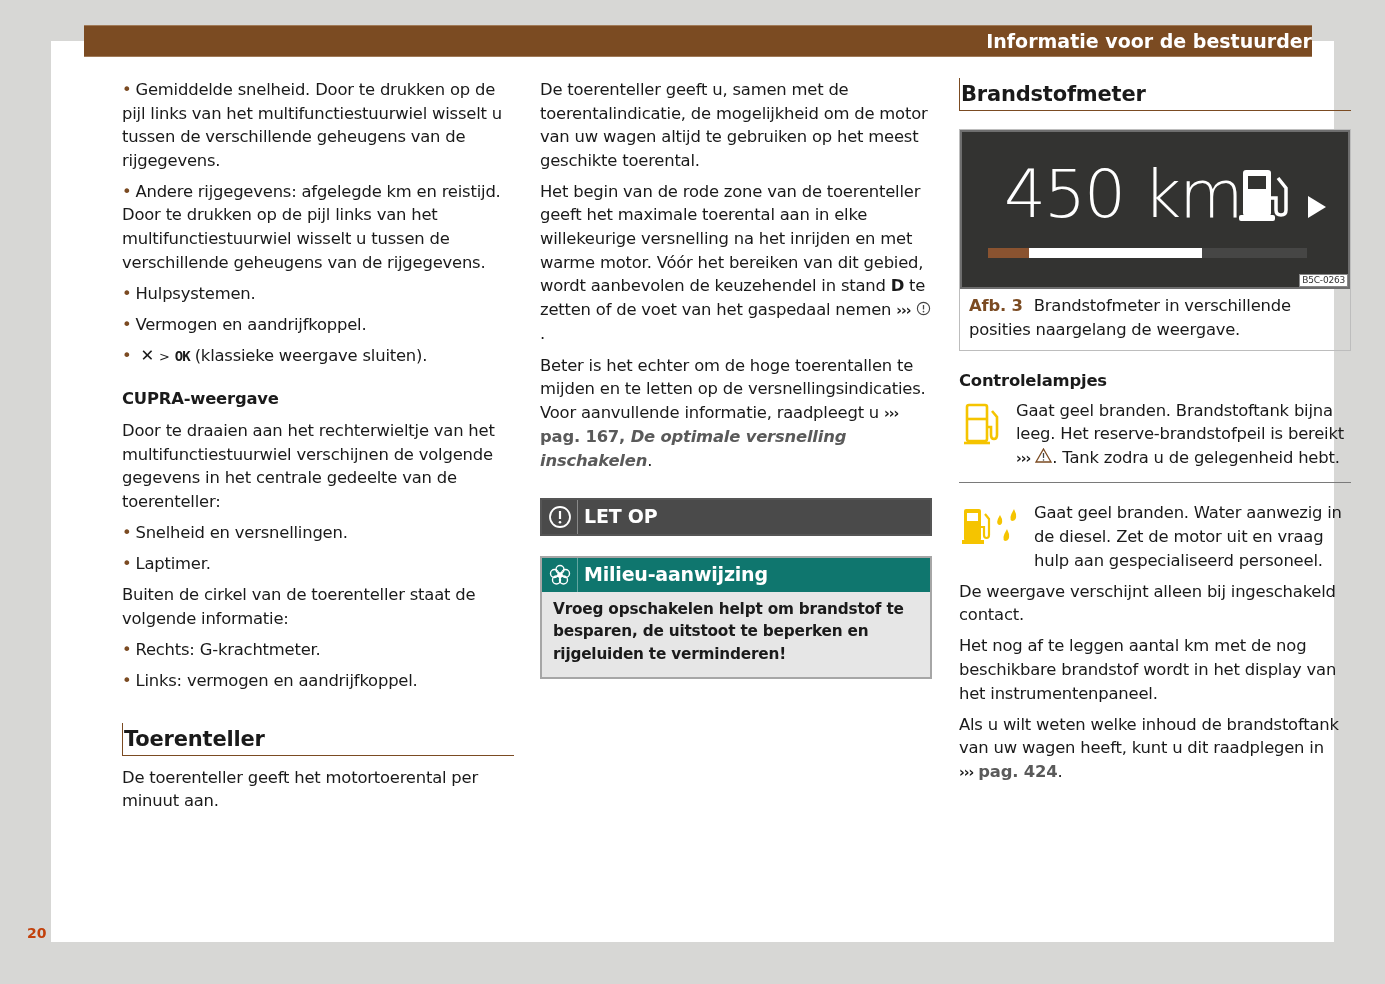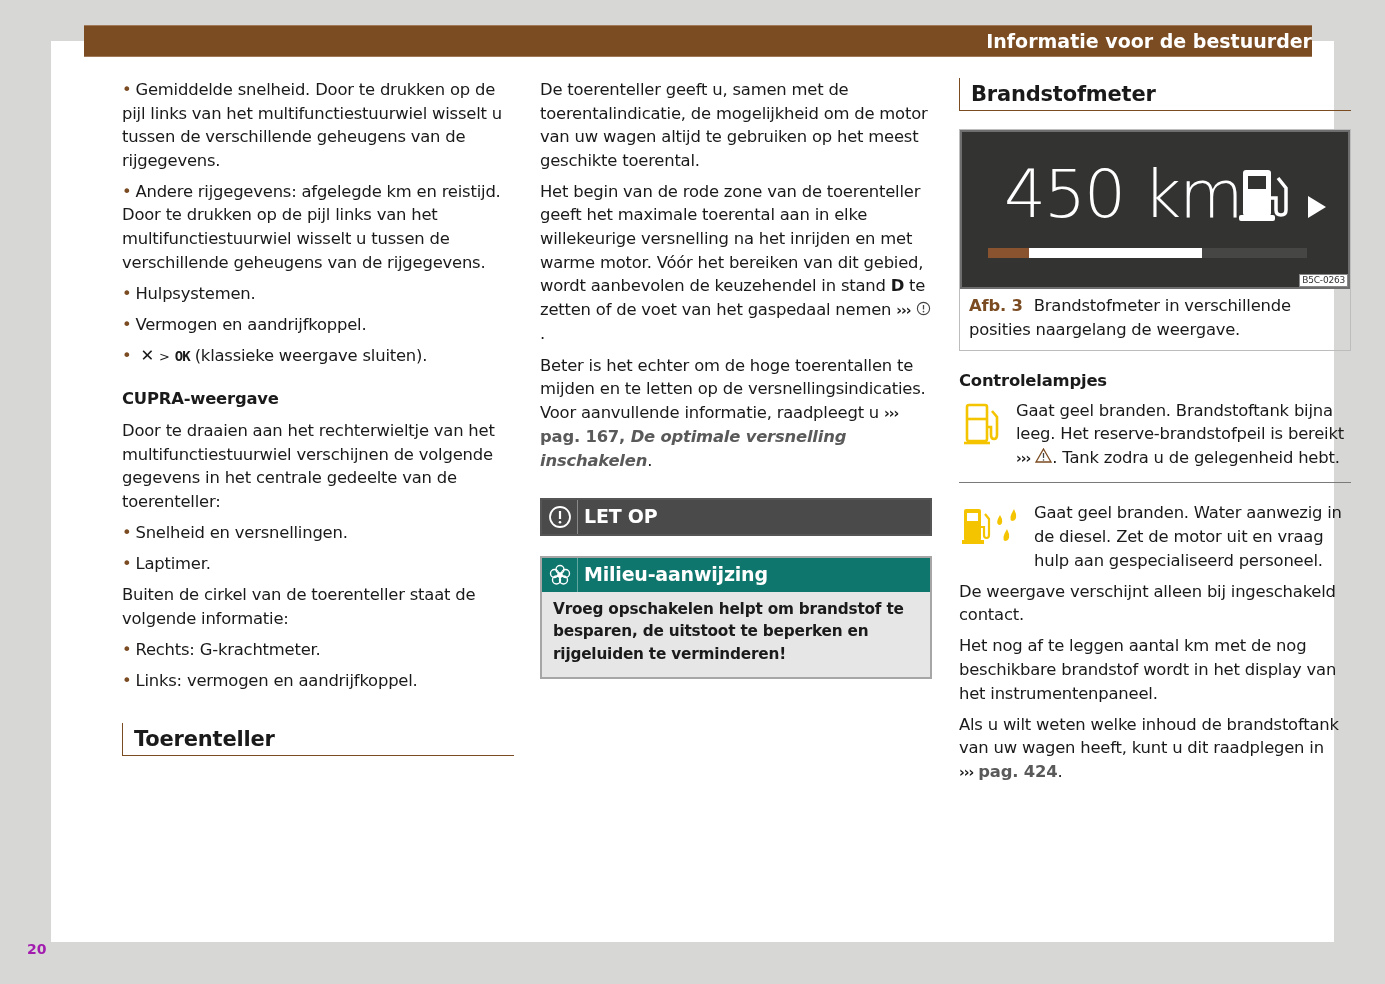--- a/index.html
+++ b/index.html
@@ -2,29 +2,29 @@
 <html><head>
 <meta charset="utf-8">
 <style>
   * { box-sizing: border-box; margin: 0; padding: 0; }
   html, body { width: 1385px; height: 984px; background: #d7d7d5; overflow: hidden; }
   body { position: relative; font-family: "DejaVu Sans", sans-serif; color: #1a1a1a; }
   .page { position: absolute; left: 51px; top: 41px; width: 1283px; height: 901px; background: #ffffff; }
   .header-bar { position: absolute; left: 84px; top: 25px; width: 1228px; height: 32px; background: #7b4b22;
     border-top: 1px solid #a07a58; border-bottom: 1px solid #a07a58; color: #fff; text-align: right;
     font-weight: bold; font-size: 19px; line-height: 30px; }
-  .page-number { position: absolute; left: 27px; top: 925px; font-size: 14px; font-weight: bold; color: #a21caf; margin-top: 16px; }
+  .page-number { position: absolute; left: 27px; top: 925px; font-size: 14px; font-weight: bold; color: #c2410c; }
   .col { position: absolute; top: 78px; width: 392px; font-size: 16.4px; line-height: 23.6px; letter-spacing: -0.2px; margin-left: 43px; }
   .col-1 { left: 79px; }
   .col-2 { left: 497px; }
   .col-3 { left: 916px; }
   p { margin-bottom: 7.5px; }
   .bullet::before { content: "\2022"; color: #7b4b22; margin-right: 4px; }
   .subhead { font-weight: bold; margin-top: 18px; margin-bottom: 9px; }
-  .section-title { border-left: 1px solid #7b4b22; border-bottom: 1px solid #7b4b22; padding-left: 11px;
+  .section-title { border-left: 1px solid #7b4b22; border-bottom: 1px solid #7b4b22; padding-left: 1px;
     font-weight: bold; font-size: 21px; line-height: 30px; padding-top: 1px; padding-bottom: 1px; }
   .col-1 .section-title { margin-top: 30px; margin-bottom: 10px; }
   .ref { color: #5a5a5a; font-weight: bold; }
   .ref-it { color: #5a5a5a; font-weight: bold; font-style: italic; }
   .chev { font-weight: bold; font-size: 14px; letter-spacing: -1px; }
   .icon-inline { display: inline-block; vertical-align: middle; }
   
   .callout { border: 2px solid #6b6b6b; margin-top: 25px; }
   .callout-head { display: flex; align-items: center; height: 34px; color: #fff; font-weight: bold; font-size: 19px; }
   .callout-head .ic { width: 36px; height: 34px; display: flex; align-items: center; justify-content: center; border-right: 1px solid rgba(255,255,255,0.35); margin-right: 6px; }
@@ -68,20 +68,21 @@
     <span>(klassieke weergave sluiten).</span>
   </p>
   <p class="subhead">CUPRA-weergave</p>
   <p>Door te draaien aan het rechterwieltje van het multifunctiestuurwiel verschijnen de volgende gegevens in het centrale gedeelte van de toerenteller:</p>
   <p class="bullet">Snelheid en versnellingen.</p>
   <p class="bullet">Laptimer.</p>
   <p>Buiten de cirkel van de toerenteller staat de volgende informatie:</p>
   <p class="bullet">Rechts: G-krachtmeter.</p>
   <p class="bullet">Links: vermogen en aandrijfkoppel.</p>
   <div class="section-title">Toerenteller</div>
+  <p>De toerenteller geeft het motortoerental per minuut aan.</p>
 </div>
 
 <div class="col col-2">
   <p>De toerenteller geeft u, samen met de toerentalindicatie, de mogelijkheid om de motor van uw wagen altijd te gebruiken op het meest geschikte toerental.</p>
   <p>
     <span>Het begin van de rode zone van de toerenteller geeft het maximale toerental aan in elke willekeurige versnelling na het inrijden en met warme motor. Vóór het bereiken van dit gebied, wordt aanbevolen de keuzehendel in stand </span><b>D</b><span> te zetten of de voet van het gaspedaal nemen </span><span class="chev">›››</span>
     <span class="icon-inline">
       <svg width="15" height="15" viewBox="0 0 16 16">
           <circle cx="8" cy="8" r="6.5" fill="none" stroke="#444" stroke-width="1.2"></circle>
           <line x1="8" y1="4.3" x2="8" y2="9" stroke="#444" stroke-width="1.4"></line>

